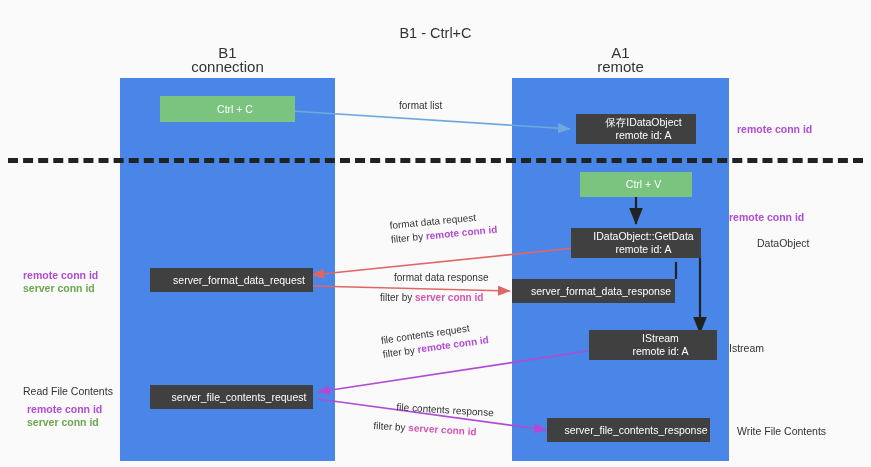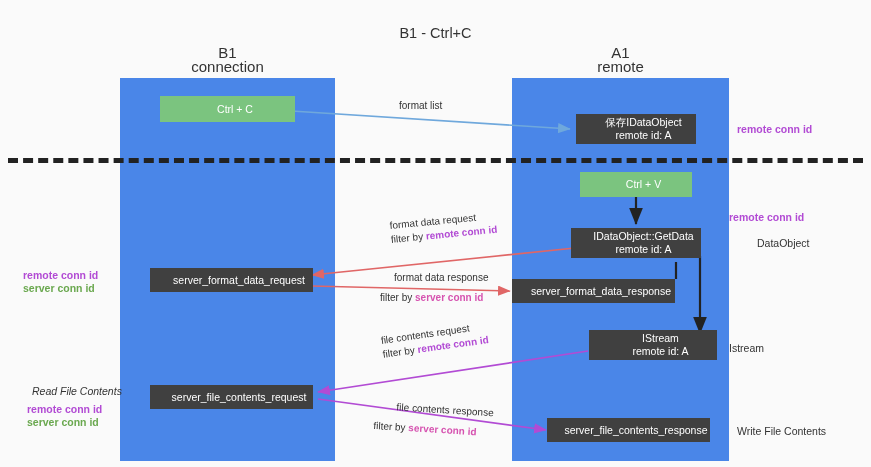--- a/index.html
+++ b/index.html
@@ -241,17 +241,17 @@
 
   <div class="side-label plain" style="left:729px; top:237px;margin-left:28px;">DataObject</div>
 
   <div class="side-label plain" style="left:729px; top:342px;">Istream</div>
 
   <div class="side-label plain" style="left:737px; top:425px;">Write File Contents</div>
 
   <div class="side-label clr-remote" style="left:23px; top:269px;">remote conn id</div>
   <div class="side-label clr-server-green" style="left:23px; top:282px;">server conn id</div>
 
-  <div class="side-label plain" style="left:32px; top:385px;font-style:italic;">Read File Contents</div>
+  <div class="side-label plain" style="left:23px; top:385px;">Read File Contents</div>
   <div class="side-label clr-remote" style="left:27px; top:403px;">remote conn id</div>
   <div class="side-label clr-server-green" style="left:27px; top:416px;">server conn id</div>
 
 </div>
 
 </body></html>

